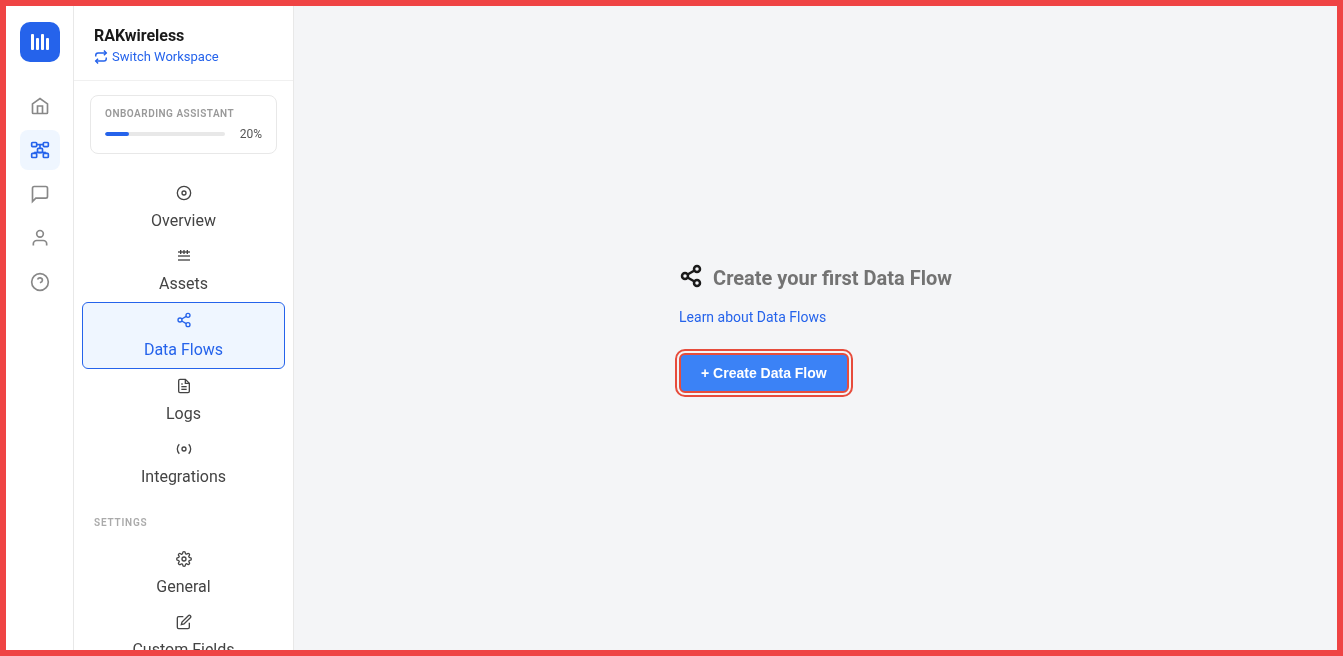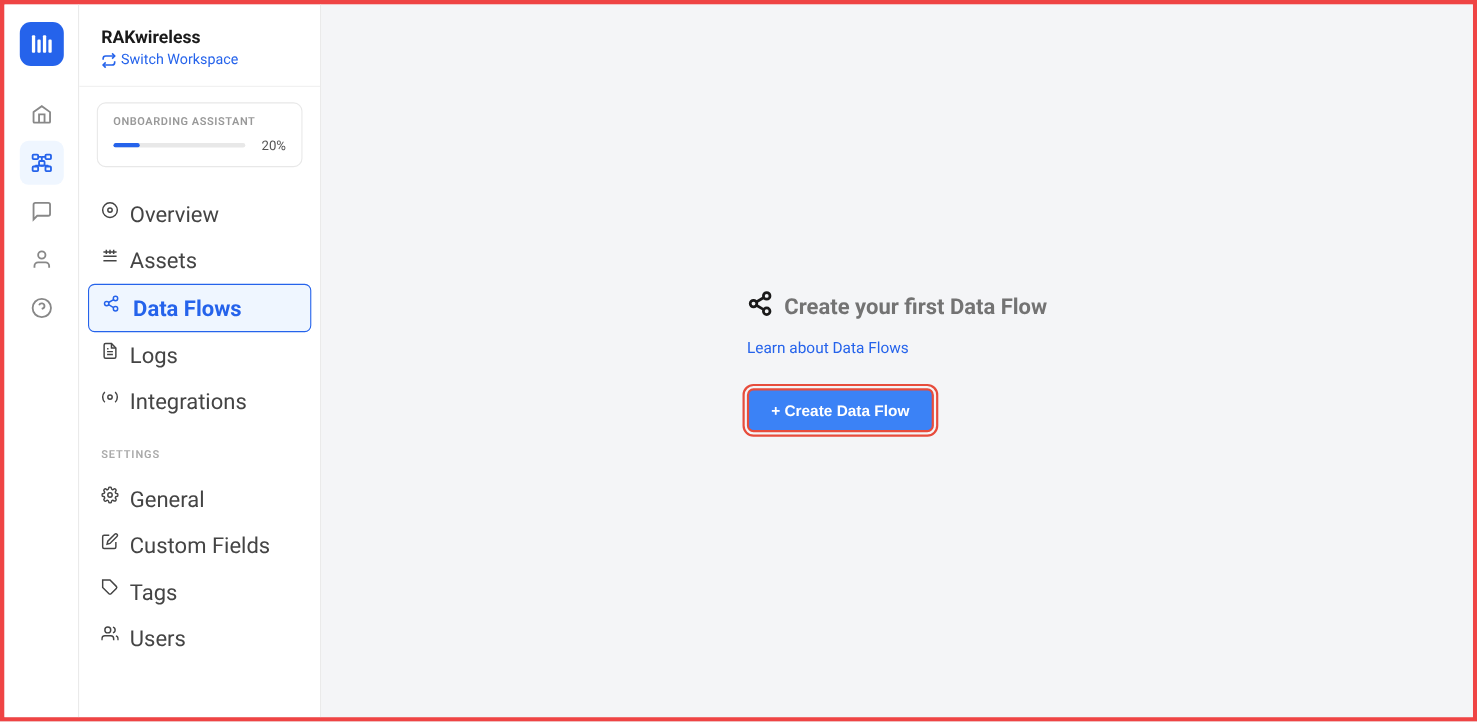--- a/index.html
+++ b/index.html
@@ -8,21 +8,21 @@
       background: #f0f0f0;
       display: flex;
       align-items: center;
       justify-content: center;
       min-height: 100vh;
     }
     .app-window {
       width: 1343px;
       height: 656px;
       background: #f4f5f7;
-      border: 4px solid #ef4444;
+      border: 6px solid #ef4444;
       display: flex;
       overflow: hidden;
       position: relative;
     }
     
     .icon-rail {
       width: 68px;
       background: #fff;
       border-right: 1px solid #e8e8e8;
       display: flex;
@@ -124,32 +124,34 @@
     }
     .progress-pct {
       font-size: 12px;
       color: #555;
     }
     .nav-section {
       padding: 8px 0;
     }
     .nav-item {
       display: flex;
+      align-items: center;
       gap: 10px;
       padding: 9px 20px;
-      font-size: 20px;
+      font-size: 16px;
       color: #444;
       cursor: pointer;
       border-radius: 0;
       transition: background 0.15s;
+      flex-direction: column;
     }
     .nav-item.active {
       background: #eff6ff;
       color: #2563eb;
-      font-weight: 700;
+      font-weight: 400;
       border: 1.5px solid #2563eb;
       border-radius: 6px;
       margin: 0 8px;
       padding: 9px 12px;
       gap: 12px;
     }
     .nav-item .nav-icon {
       width: 16px;
       height: 16px;
       display: flex;

